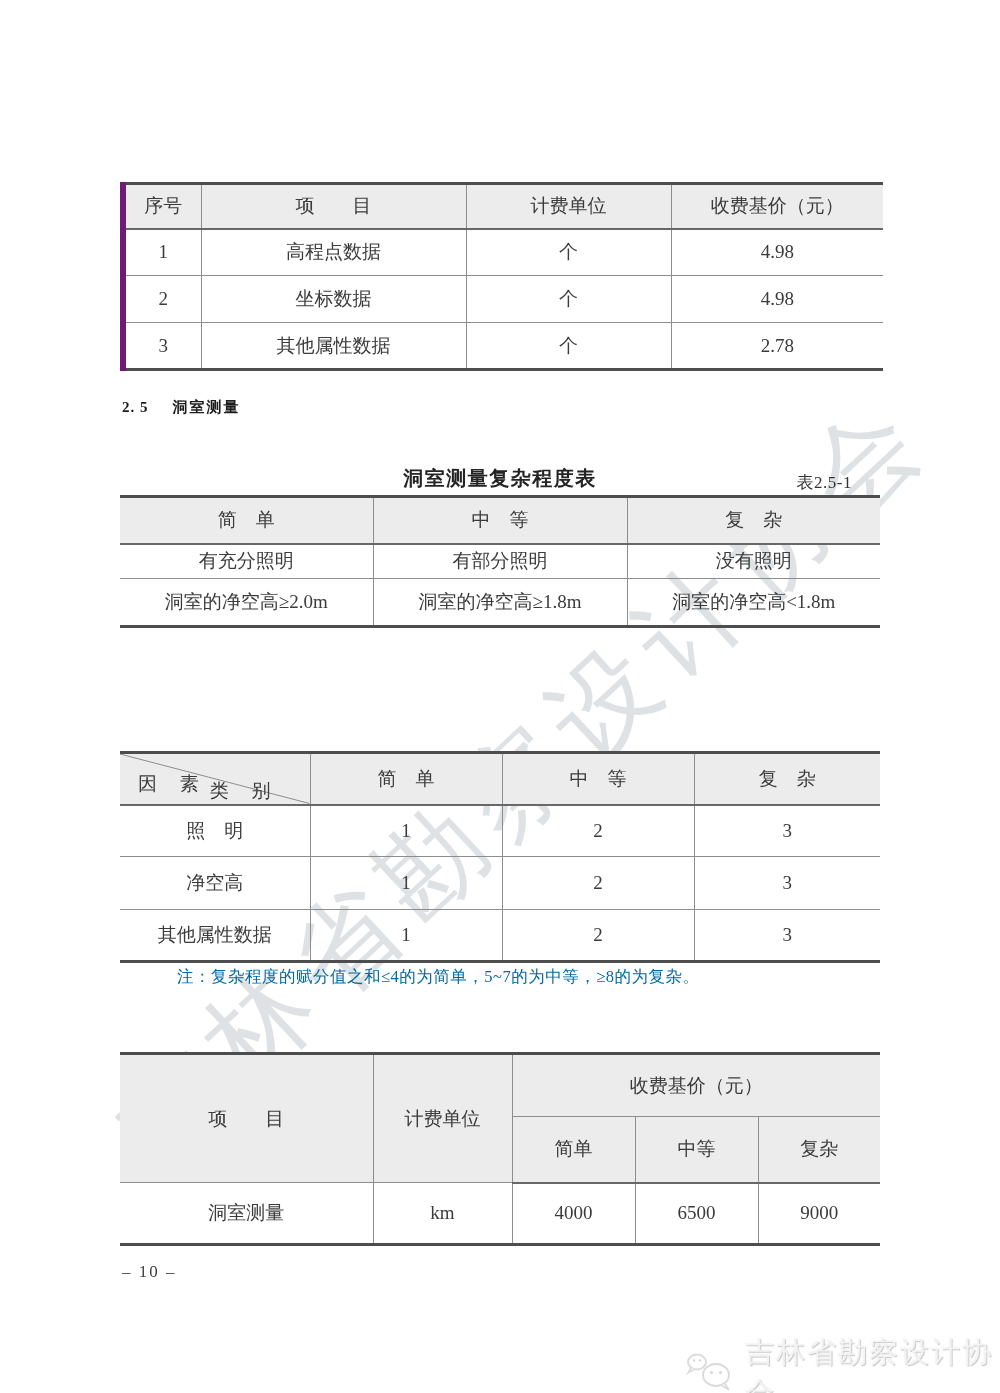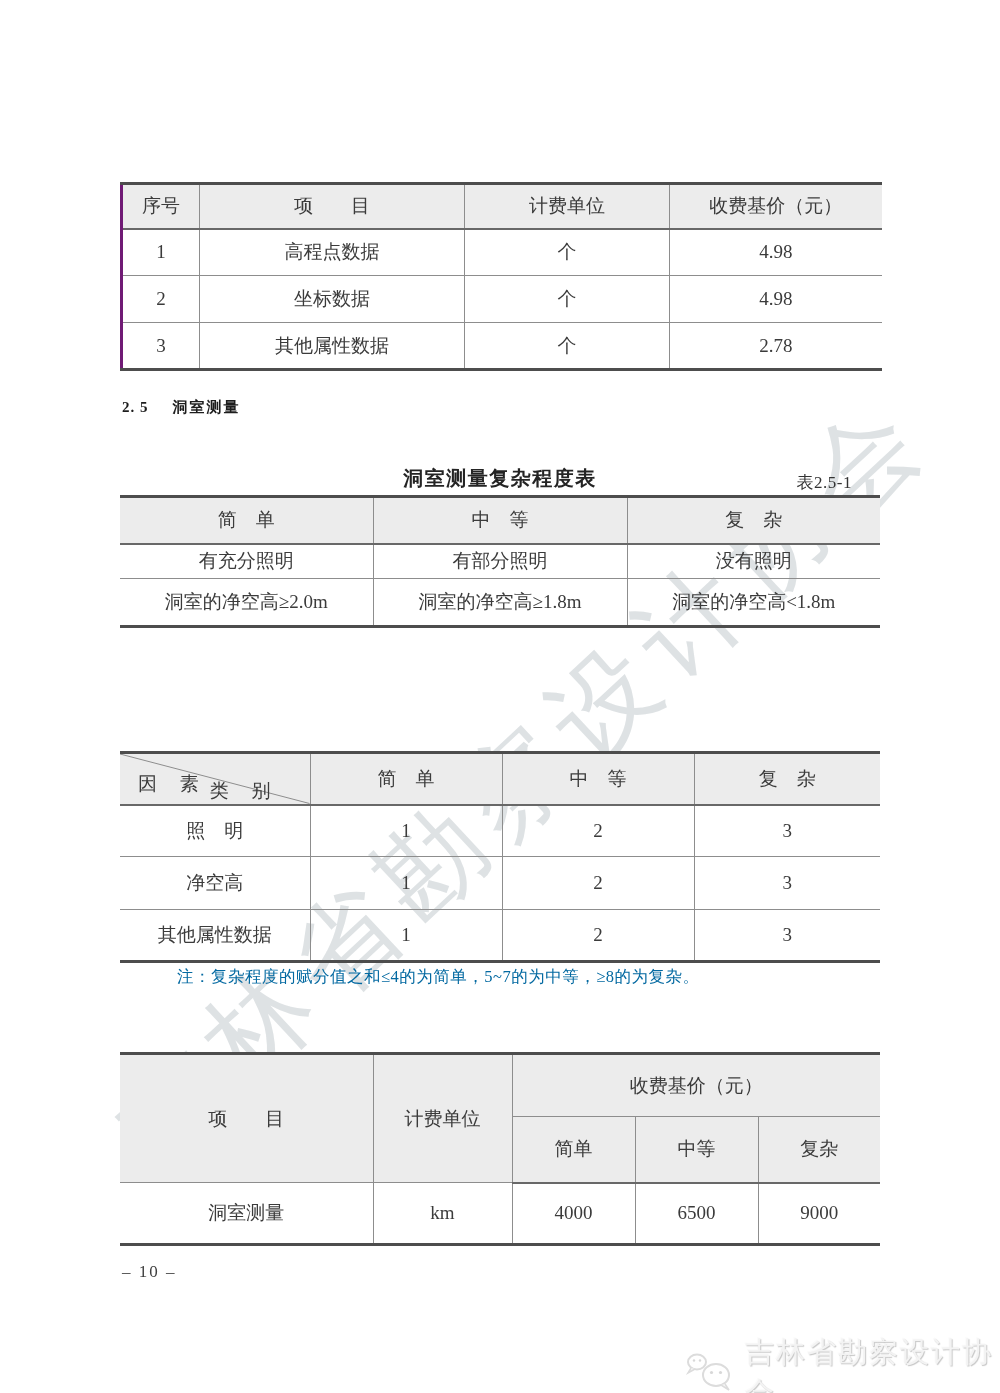--- a/index.html
+++ b/index.html
@@ -40,21 +40,21 @@
     border-top:3px solid #4d4d4d;border-bottom:3px solid #4d4d4d;
   }
   table.tbl td{
     border:1px solid #8d8d8d;text-align:center;vertical-align:middle;
     font-size:19px;color:#3b3b3b;padding:0;overflow:hidden;
   }
   table.tbl tr td:first-child{border-left:none;}
   table.tbl tr td:last-child{border-right:none;}
   table.tbl .hd{background:#ececec;}
   table.tbl tr.hdr > td{border-bottom:2px solid #686868;}
-  #tbl-244{border-left:3px solid #701a75;}
+  #tbl-244{border-left:6px solid #701a75;}
   #tbl-244 tr td:first-child{border-left:1px solid #8d8d8d;}
 
   
   td.diag{position:relative;}
   td.diag svg.diag-line{position:absolute;inset:0;width:100%;height:100%;}
   .diag-top{position:absolute;top:24px;right:30px;letter-spacing:9px;}
   .diag-bottom{position:absolute;bottom:7px;left:18px;letter-spacing:9px;}
 
   
   .section-heading{position:absolute;left:122px;top:398px;z-index:2;

